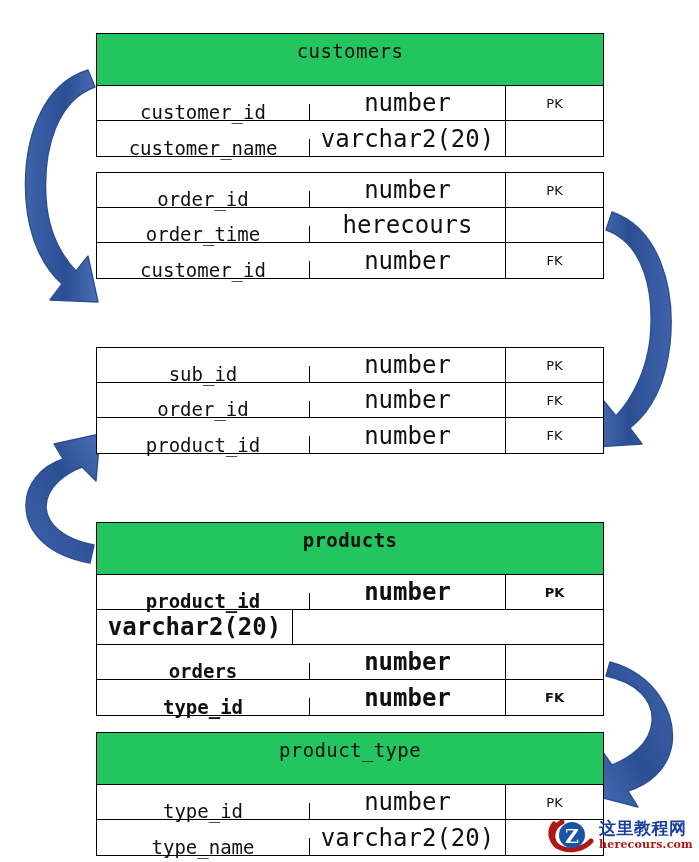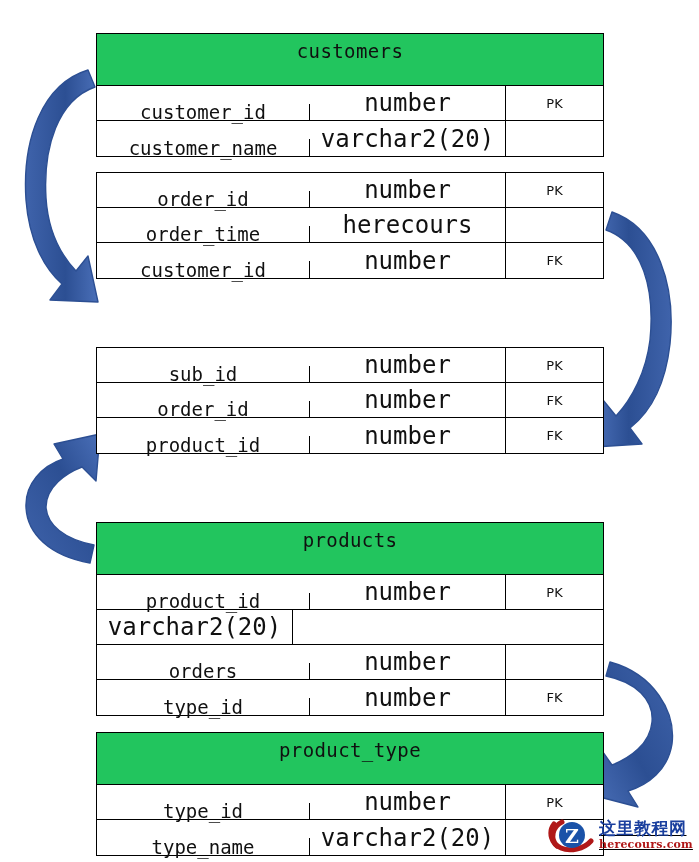--- a/index.html
+++ b/index.html
@@ -92,21 +92,20 @@
     width: 148px;
     height: 46px;
     display: flex;
     align-items: center;
   }
   .wm-text {
     display: flex;
     flex-direction: column;
     justify-content: center;
     margin-left: 3px;
-    text-decoration: underline;
   }
   .wm-cn {
     font-family: "DejaVu Sans", "Liberation Sans", sans-serif;
     font-size: 17px;
     font-weight: bold;
     color: #1a3f9e;
     line-height: 19px;
     letter-spacing: 0.5px;
   }
   .wm-en {
@@ -243,21 +242,21 @@
       <div class="cell col-type">number</div>
       <div class="cell col-key">FK</div>
     </div>
     <div class="attr-row">
       <div class="cell col-name">product_id</div>
       <div class="cell col-type">number</div>
       <div class="cell col-key">FK</div>
     </div>
   </div>
 
-  <div class="entity" style="top:522px;">
+  <div class="entity" style="top:522px;font-weight:bold;">
     <div class="entity-title">products</div>
     <div class="attr-row">
       <div class="cell col-name">product_id</div>
       <div class="cell col-type">number</div>
       <div class="cell col-key">PK</div>
     </div>
     <div class="attr-row">
       <div class="cell col-type">varchar2(20)</div>
       <div class="cell col-key"></div>
     </div>

